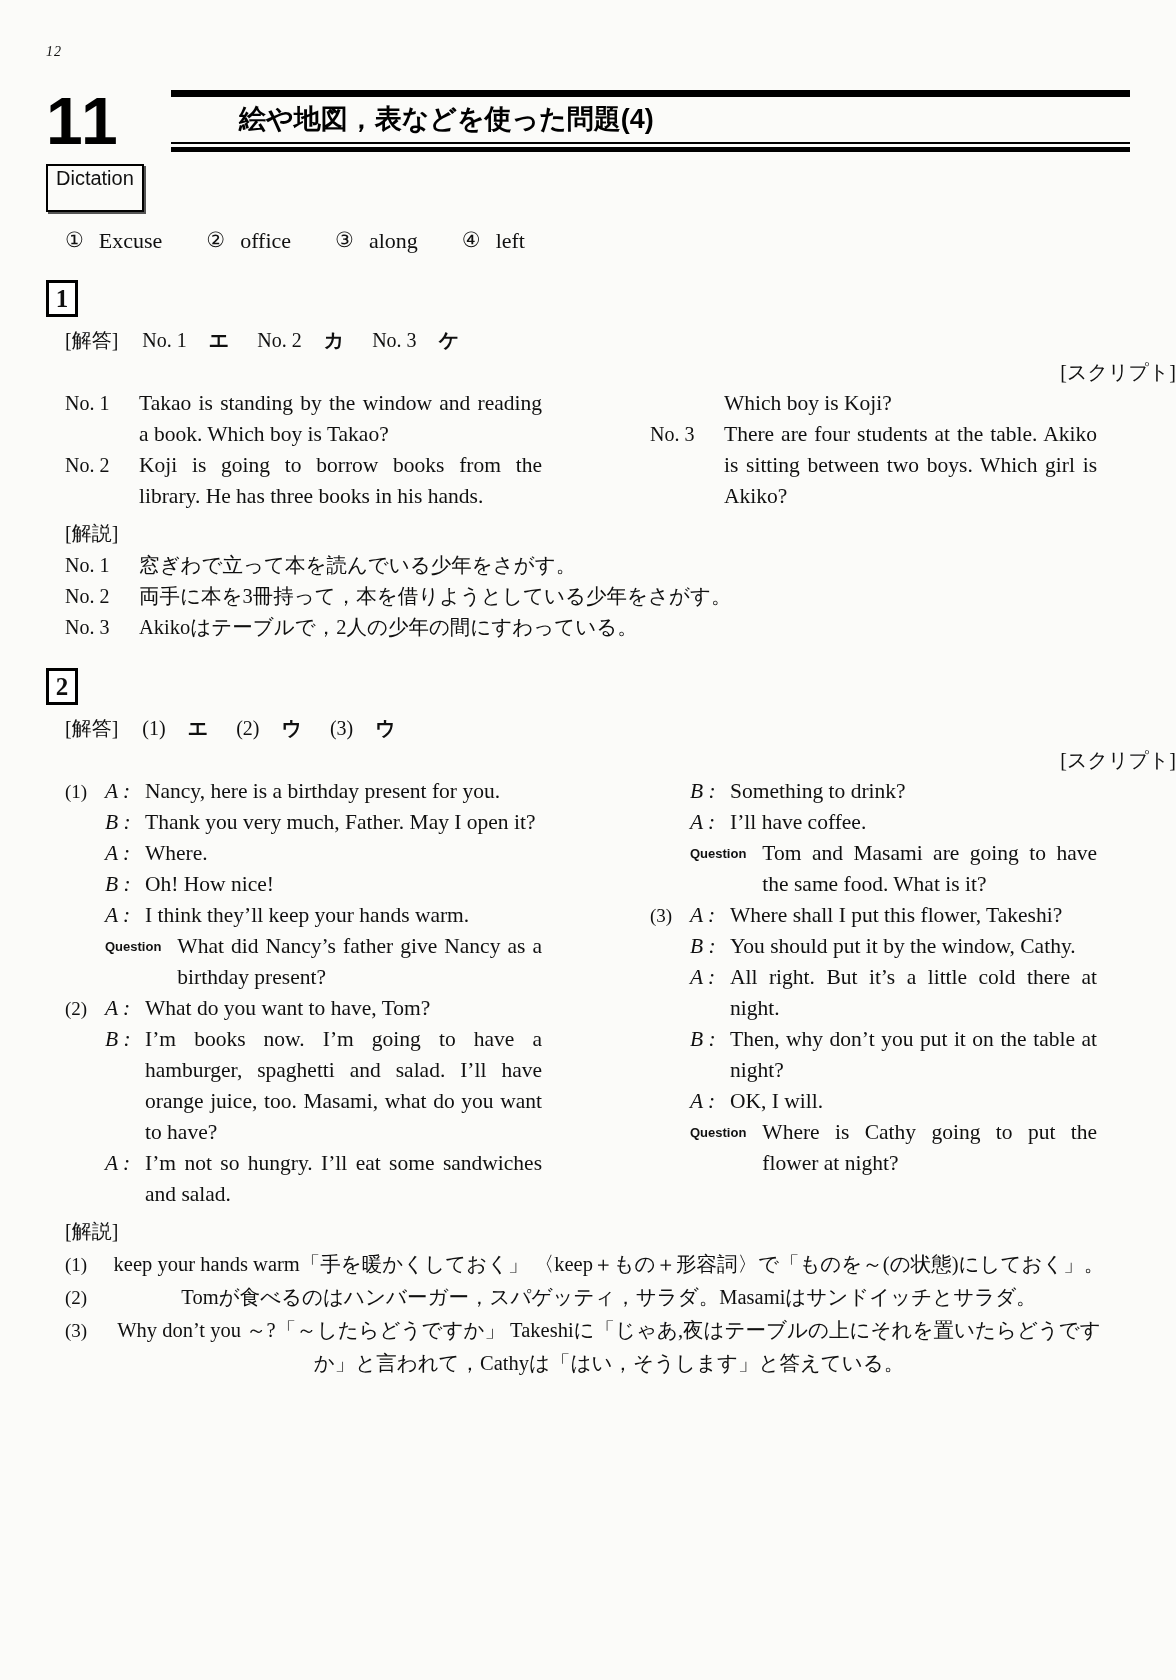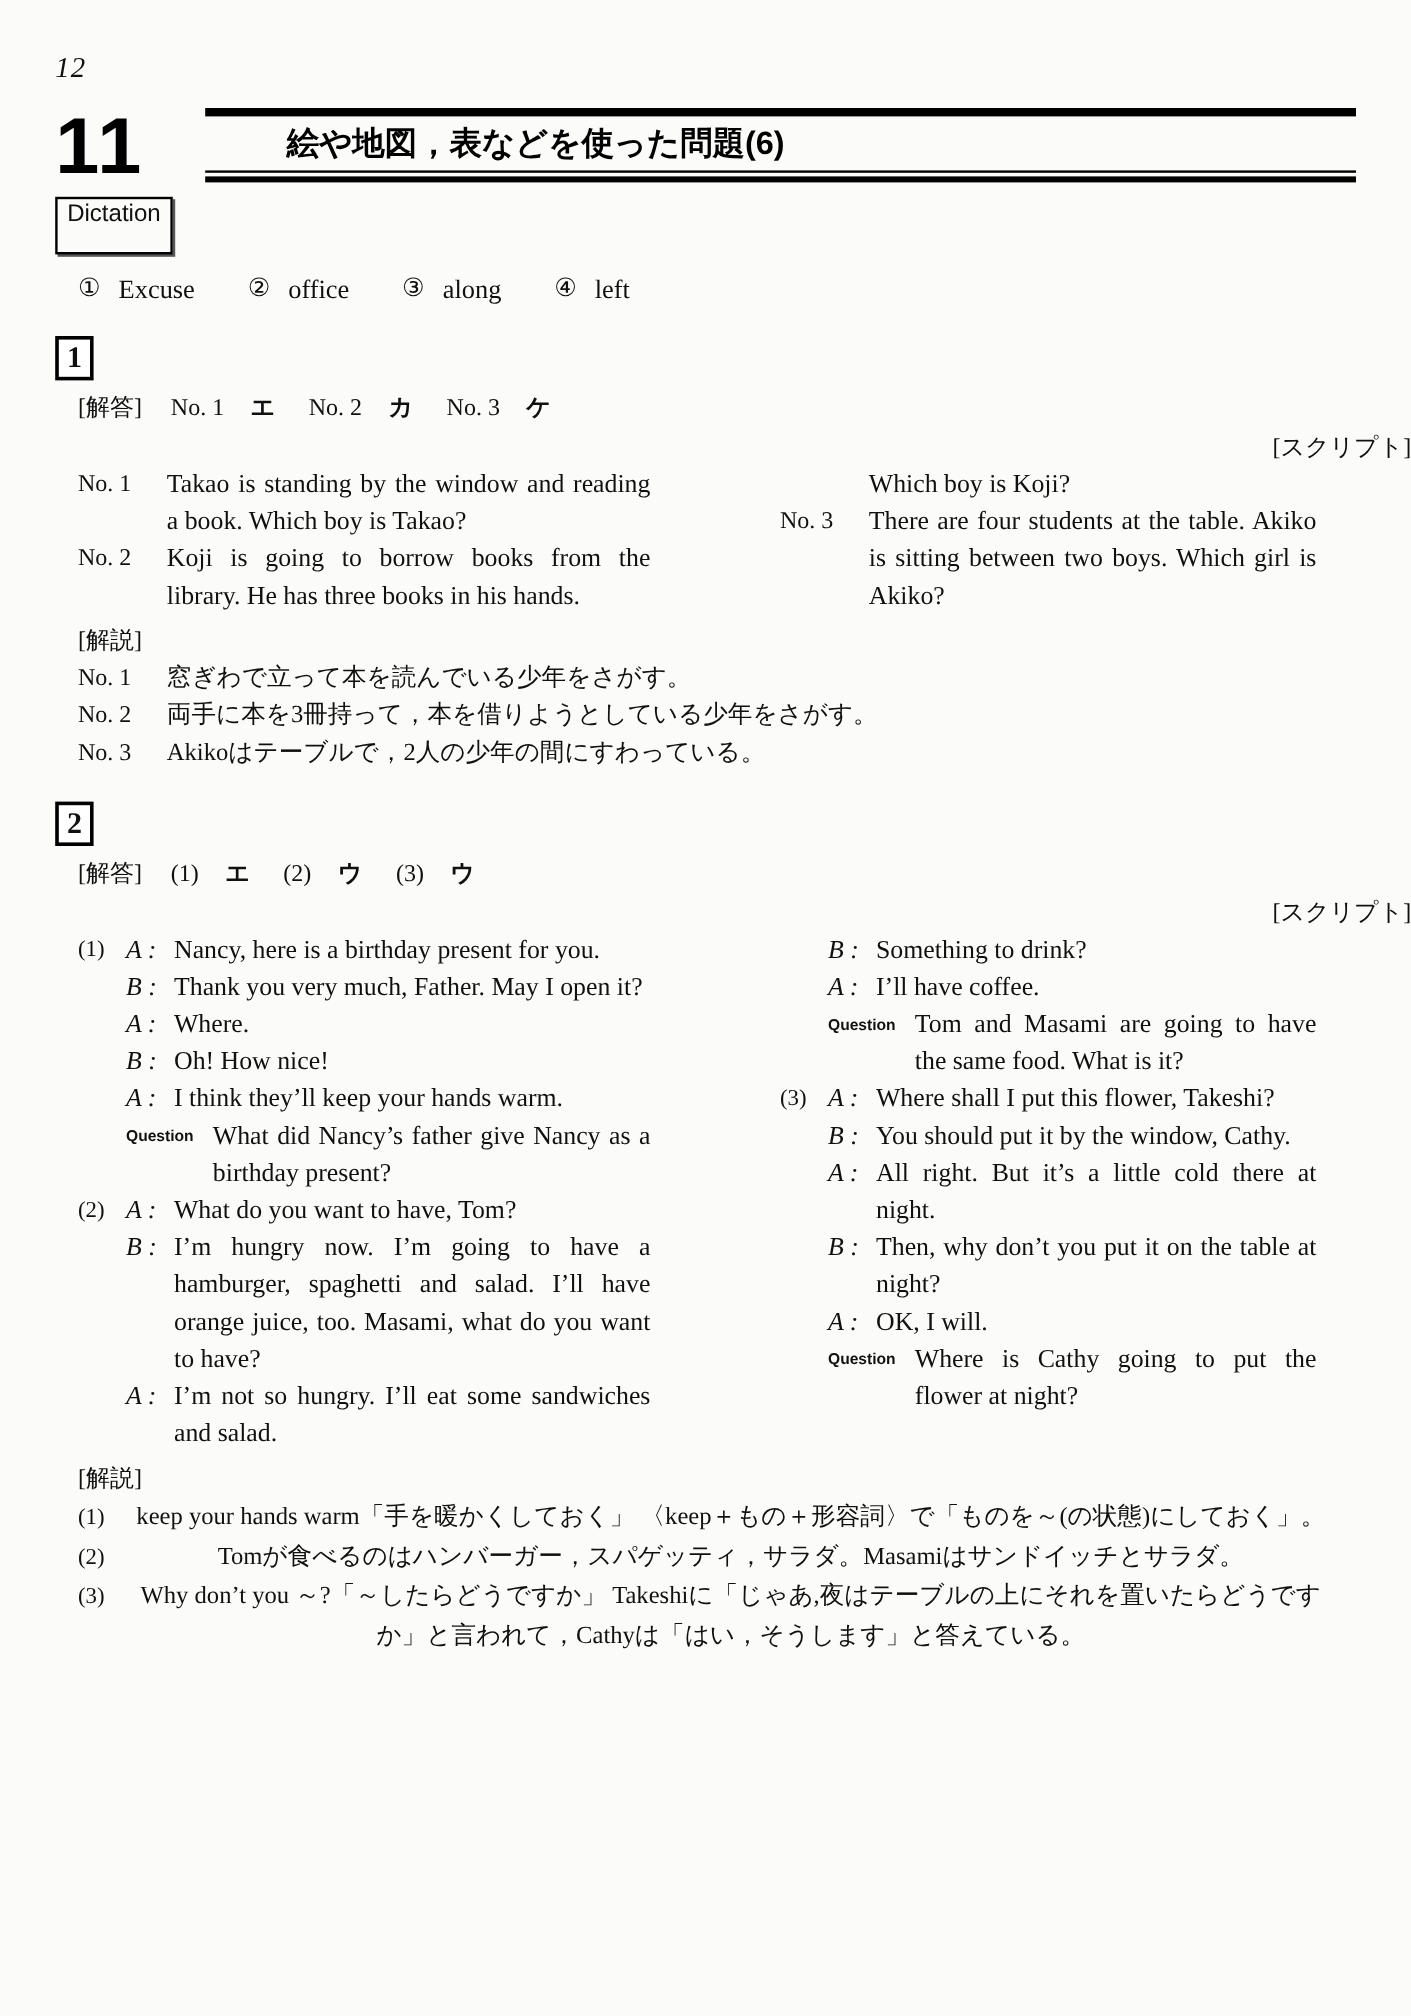--- a/index.html
+++ b/index.html
@@ -1,21 +1,21 @@
 <!DOCTYPE html>
 <html><head>
 <meta charset="utf-8">
 <style>
   * { margin:0; padding:0; box-sizing:border-box; }
   html,body { background:#e9e9e7; }
   body { width:1176px; height:1680px; position:relative; margin:0 auto;
          font-family:"Liberation Serif","DejaVu Serif",serif; color:#101010; }
   .page { position:absolute; inset:0; background:#fbfbf9; overflow:hidden; }
 
-  .pagenum { position:absolute; top:44px; left:46px; font-style:italic; font-size:24px; letter-spacing:1px; }
+  .pagenum { position:absolute; top:44px; left:46px; font-style:italic; font-size:14px; letter-spacing:1px; }
 
   
   .unit { display:flex; align-items:flex-end; margin:90px 46px 0 46px; }
   .unit-no { width:125px; font-family:"Liberation Sans","DejaVu Sans",sans-serif;
              font-weight:bold; font-size:66px; line-height:62px; letter-spacing:2px; color:#000; }
   .unit-title-wrap { flex:1; }
   .rule-top { height:7px; background:#000; }
   .unit-title { font-family:"Liberation Sans","DejaVu Sans",sans-serif; font-weight:bold;
                 font-size:27px; line-height:34px; padding:5px 0 3px 68px; color:#000; }
   .rule-thin { height:2px; background:#000; margin-top:3px; }
@@ -69,21 +69,21 @@
 <body>
 
 <div class="page">
 
   <div class="pagenum">12</div>
 
   <header class="unit">
     <div class="unit-no">11</div>
     <div class="unit-title-wrap">
       <div class="rule-top"></div>
-      <div class="unit-title">絵や地図，表などを使った問題(6)</div>
+      <div class="unit-title">絵や地図，表などを使った問題(4)</div>
       <div class="rule-thin"></div>
       <div class="rule-thick"></div>
     </div>
   </header>
 
   <div class="dict-box">Dictation</div>
 
   <div class="dict-items">
 
       <span class="dict-item">
@@ -251,21 +251,21 @@
 
           <div class="entry">
             <span class="e-num">(2)</span>
             <span class="e-sp">A :</span>
             <div class="e-text">What do you want to have, Tom?</div>
           </div>
 
           <div class="entry">
             <span class="e-num"></span>
             <span class="e-sp">B :</span>
-            <div class="e-text">I’m hungry now.   I’m going to have a hamburger, spaghetti and salad.  I’ll have orange juice, too.   Masami, what do you want to have?</div>
+            <div class="e-text">I’m books now.   I’m going to have a hamburger, spaghetti and salad.  I’ll have orange juice, too.   Masami, what do you want to have?</div>
           </div>
 
           <div class="entry">
             <span class="e-num"></span>
             <span class="e-sp">A :</span>
             <div class="e-text">I’m not so hungry. I’ll eat some sandwiches and salad.</div>
           </div>
         </div>
       <div class="col-r">
 

